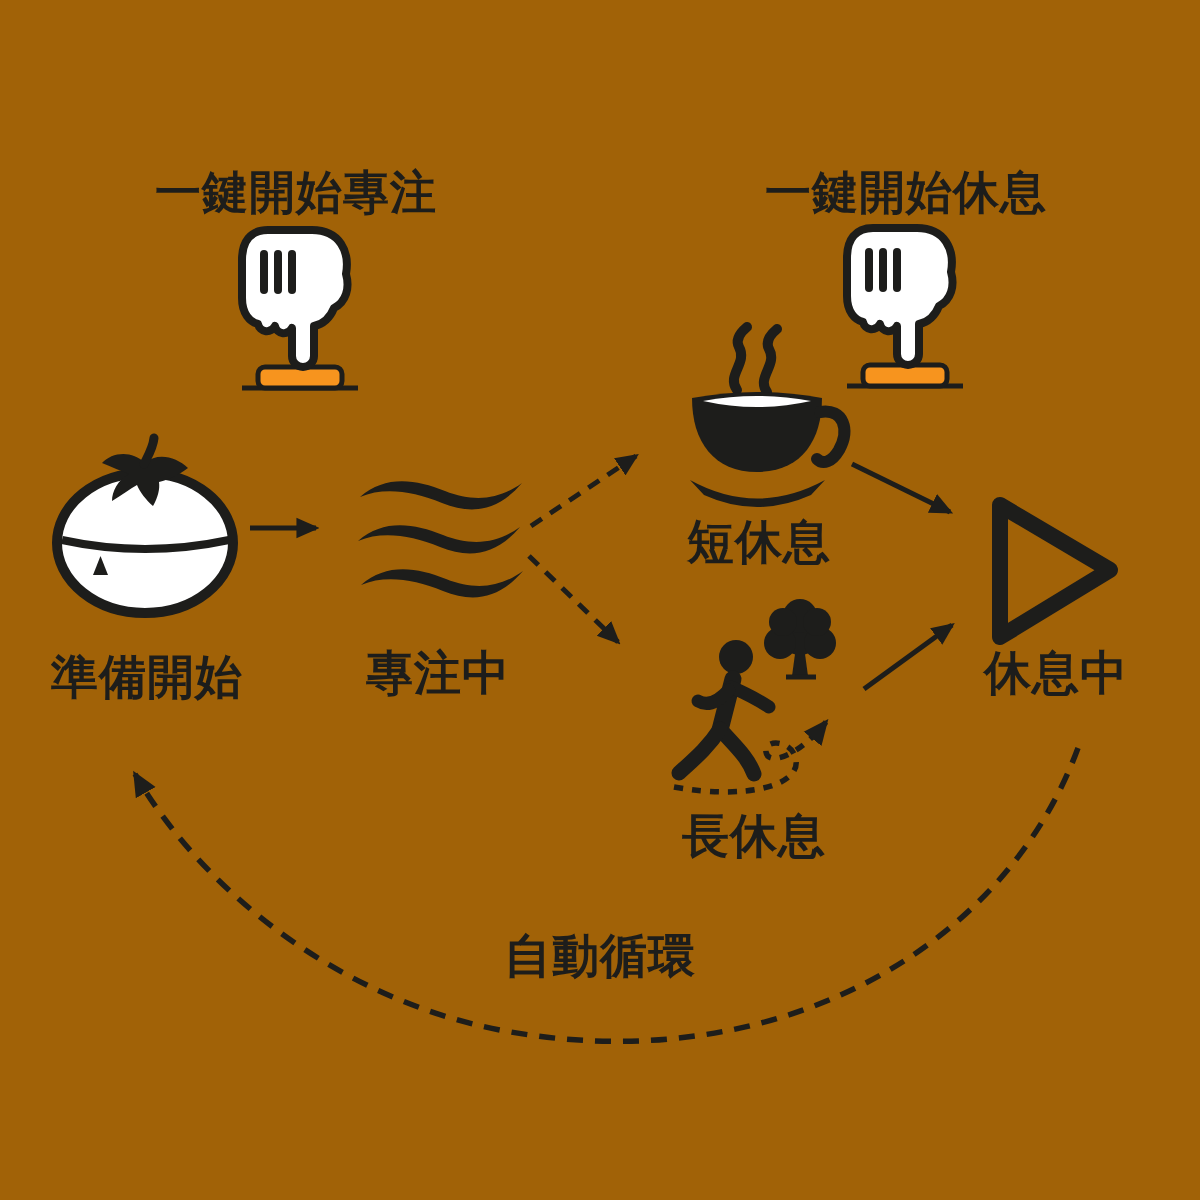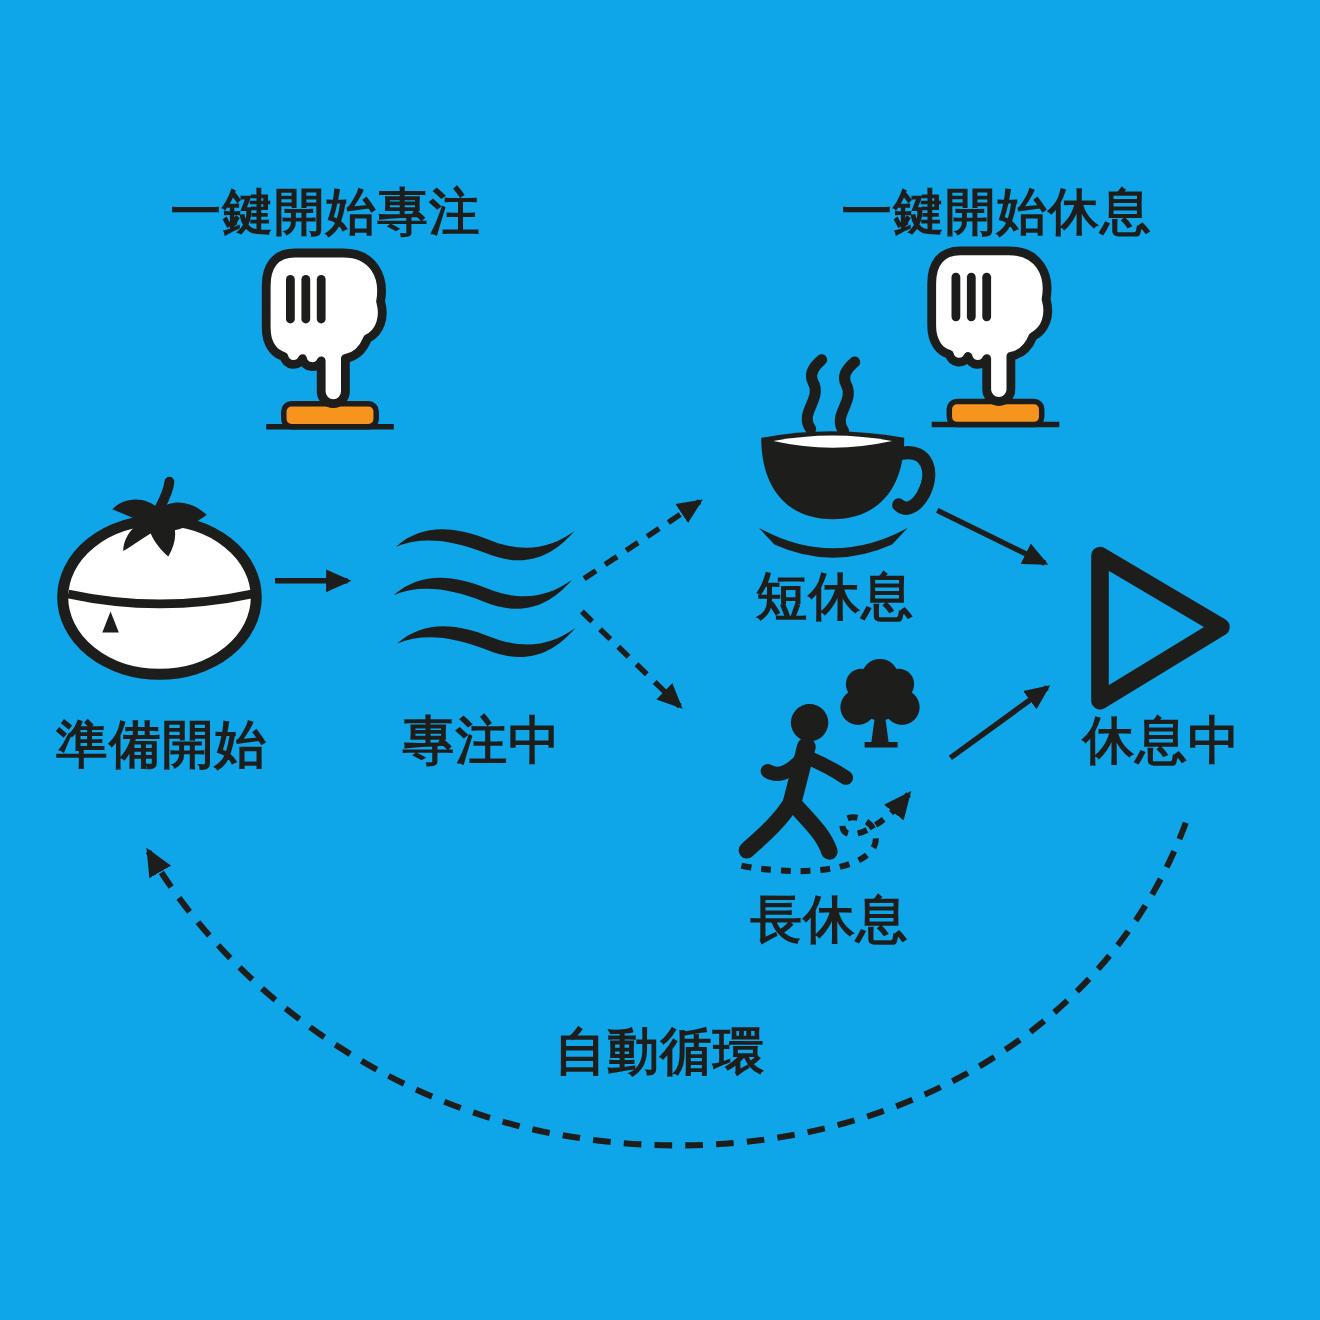--- a/index.html
+++ b/index.html
@@ -1,17 +1,17 @@
 <!DOCTYPE html>
 <html><head>
 <meta charset="utf-8">
 <style>
   html,body{margin:0;padding:0;background:#ffffff;}
   .canvas{
-    width:1200px;height:1200px;background:#0ea5e9;position:relative;overflow:hidden;
+    width:1200px;height:1200px;background:#a16207;position:relative;overflow:hidden;
     font-family:"Liberation Sans","DejaVu Sans",sans-serif;
   }
   svg{display:block;}
   .ink-stroke{stroke:#1d1d1b;fill:none;}
   .ink-fill{fill:#1d1d1b;stroke:none;}
   .node-label{
     font-family:"Liberation Sans","DejaVu Sans",sans-serif;
     font-size:47px;font-weight:600;fill:#1d1d1b;letter-spacing:1px;
   }
   .title-label{

